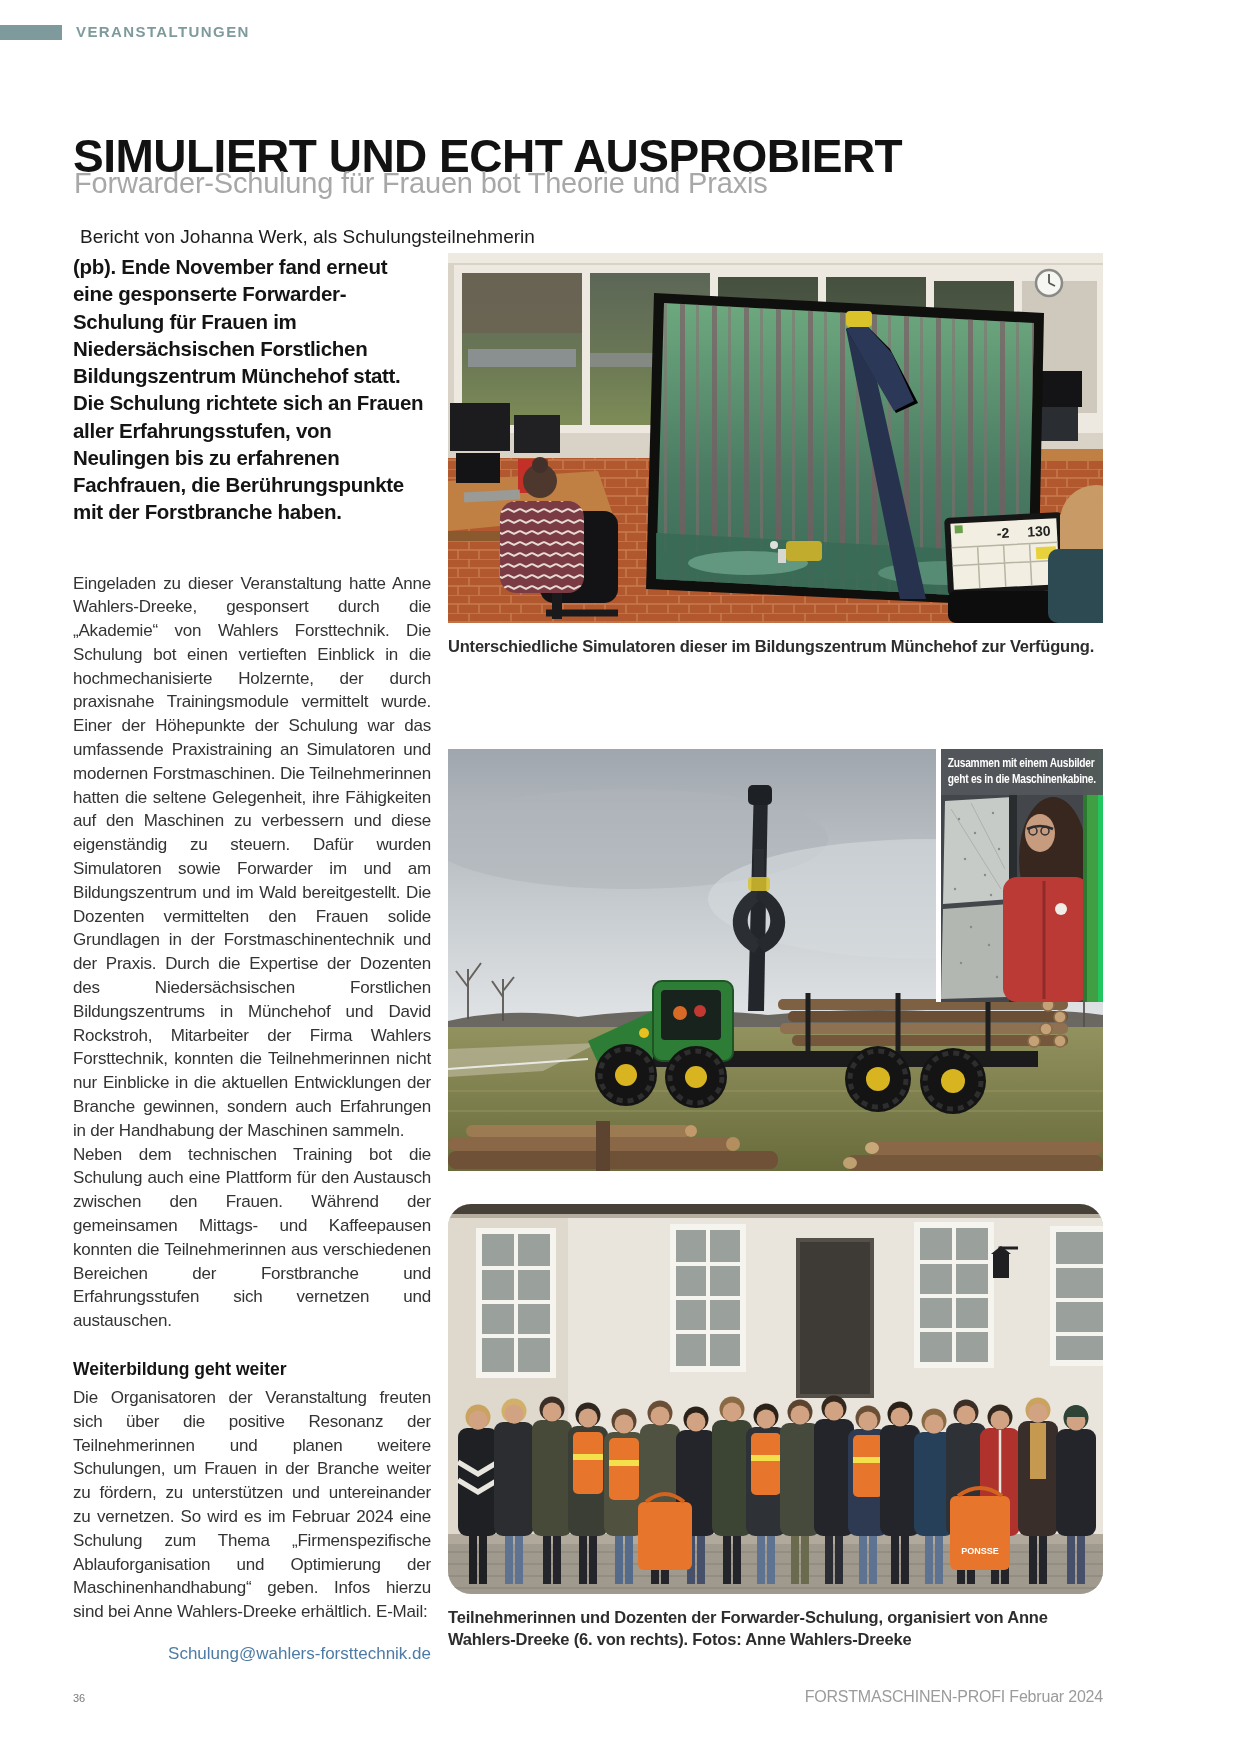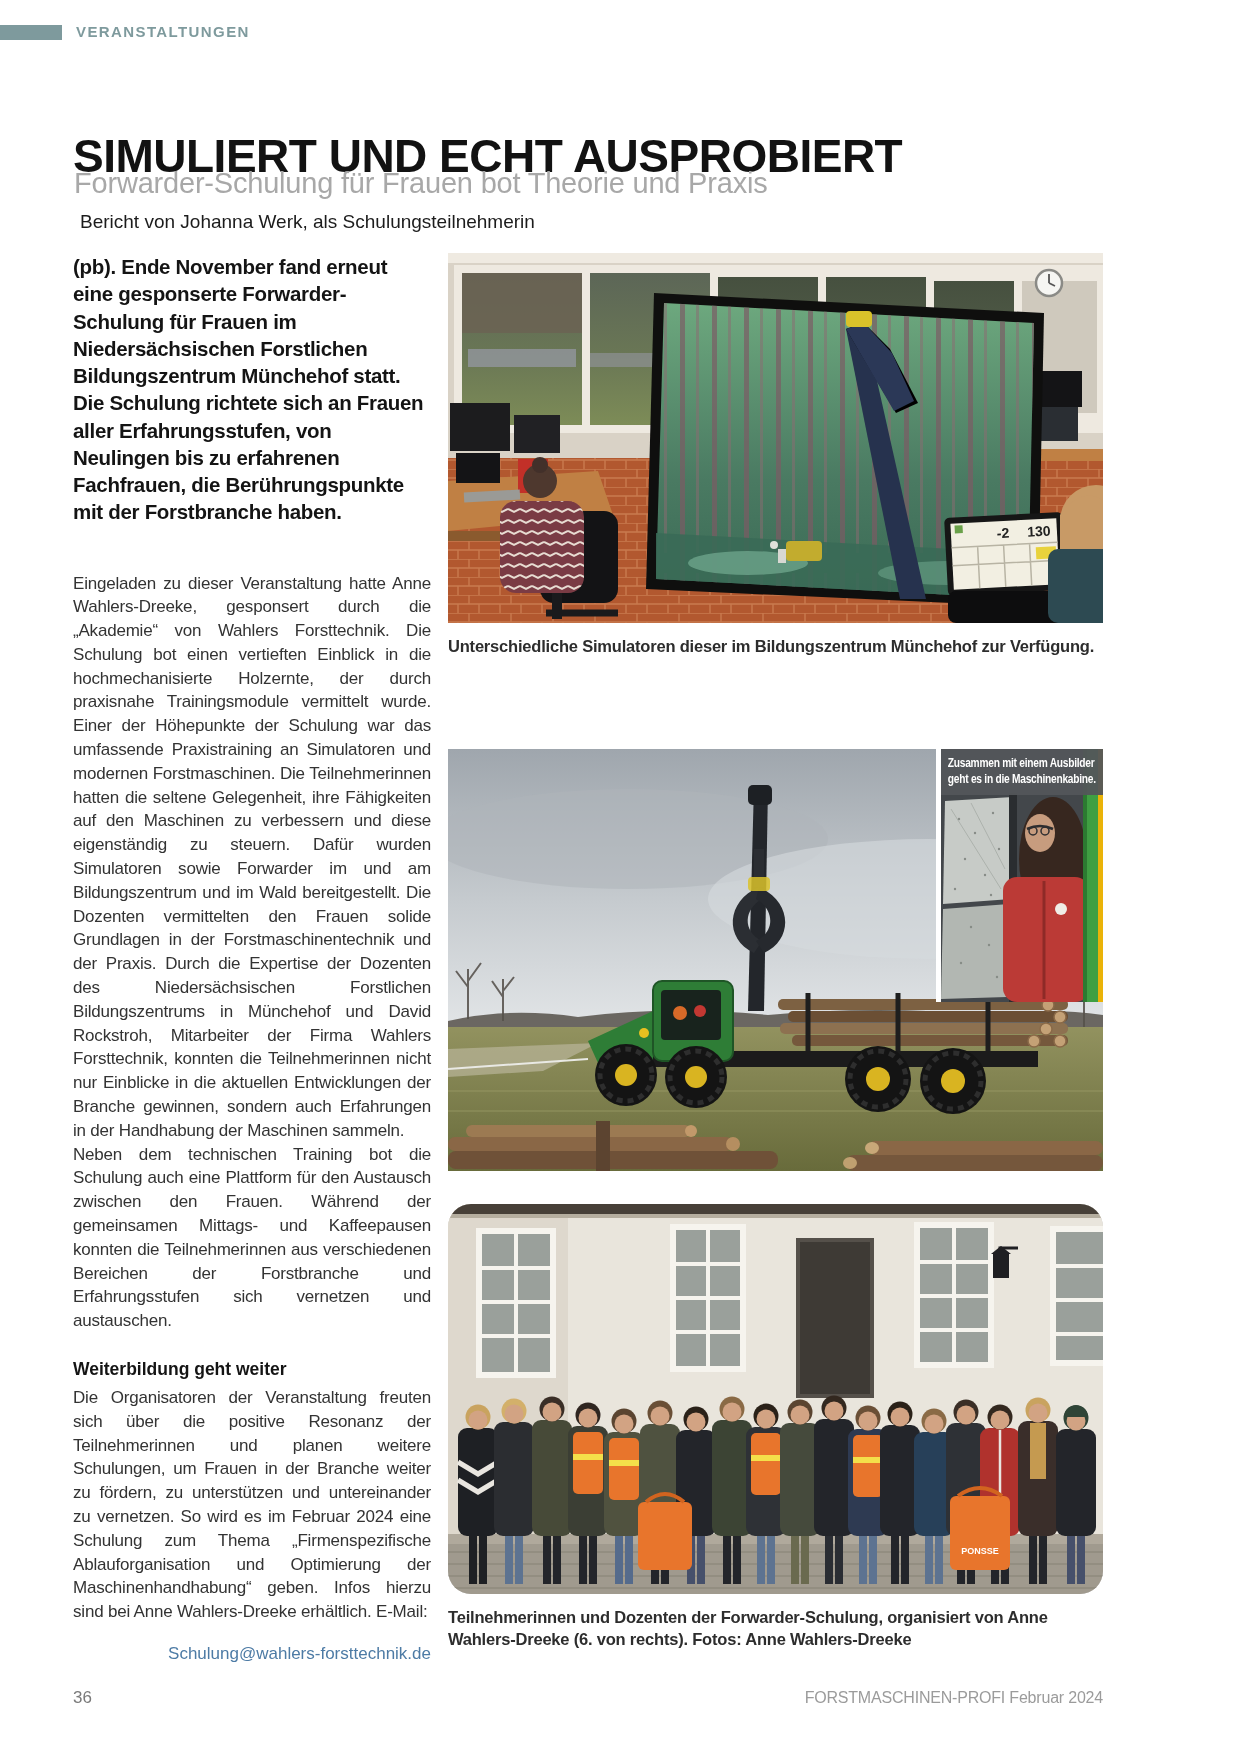--- a/index.html
+++ b/index.html
@@ -6,49 +6,49 @@
   .page{position:relative;width:1240px;height:1753px;background:#fff;overflow:hidden;
         font-family:"Liberation Sans",sans-serif;color:#333;padding-left:44px;}
   
   .kicker-bar{position:absolute;left:0;top:25px;width:62px;height:15px;background:#7e9a9d;}
   .kicker{position:absolute;left:76px;top:23px;font-size:15px;font-weight:bold;
           letter-spacing:1.4px;color:#7e9a9d;}
   .title{position:absolute;left:73px;top:98px;width:1000px;font-size:46px;font-weight:800;
          letter-spacing:-.5px;color:#121212;}
   .subtitle{position:absolute;left:74px;top:167px;width:900px;font-size:29px;color:#a8a8a8;
             letter-spacing:-.2px;}
-  .byline{position:absolute;left:80px;top:211px;font-size:19px;color:#1c1c1c;}
+  .byline{position:absolute;left:80px;top:226px;font-size:19px;color:#1c1c1c;}
   
   .col-left{position:absolute;left:73px;top:253px;width:358px;}
   .lead{font-size:20.5px;line-height:1.33;font-weight:bold;color:#141414;
         letter-spacing:-.3px;margin:0 0 46px 0;}
   .body-p{font-size:17px;line-height:1.4;text-align:justify;letter-spacing:-.2px;
           margin:0;color:#333;hyphens:auto;}
   .subhead{font-size:17.5px;font-weight:bold;color:#141414;margin:26px 0 6px 0;}
   .email-line{margin-top:20px;text-align:right;font-size:17px;}
   .email-line a{color:#4d7ba5;text-decoration:none;}
   
   .col-right{position:absolute;left:448px;top:253px;width:655px;}
   .photo{position:relative;width:655px;overflow:hidden;background:#ccc;}
   .photo svg{display:block;}
   .caption{font-size:16.5px;font-weight:bold;color:#2d2d2d;letter-spacing:-.2px;
            line-height:1.3;margin-top:13px;}
   .photo-sim{height:370px;}
   .photo-fwd{height:422px;margin-top:92px;}
   .photo-grp{height:390px;margin-top:33px;border-radius:23px;}
   .inset{position:absolute;top:0;right:0;width:162px;height:253px;border-left:5px solid #fff;
-         background:#eab308;}
+         background:#22c55e;}
   .inset-caption{position:relative;z-index:2;background:rgba(83,86,90,.95);color:#fff;
         font-size:12px;font-weight:bold;line-height:1.3;letter-spacing:-.3px;
         padding:7px 8px;width:118%;transform:scaleX(.85);transform-origin:left top;}
   .inset svg{position:absolute;left:0;top:0;}
   
   .footer{position:absolute;left:73px;top:1688px;width:1030px;display:flex;
           justify-content:space-between;align-items:baseline;}
-  .page-num{font-size:17px;color:#7a7a7a;}
+  .page-num{font-size:11px;color:#7a7a7a;}
   .journal{font-size:16px;color:#9b9b9b;letter-spacing:-.2px;}
 </style>
 </head>
 <body>
 
 <div class="page">
 
   <div class="kicker-bar"></div>
   <div class="kicker">VERANSTALTUNGEN</div>
   <h1 class="title">SIMULIERT UND ECHT AUSPROBIERT</h1>

